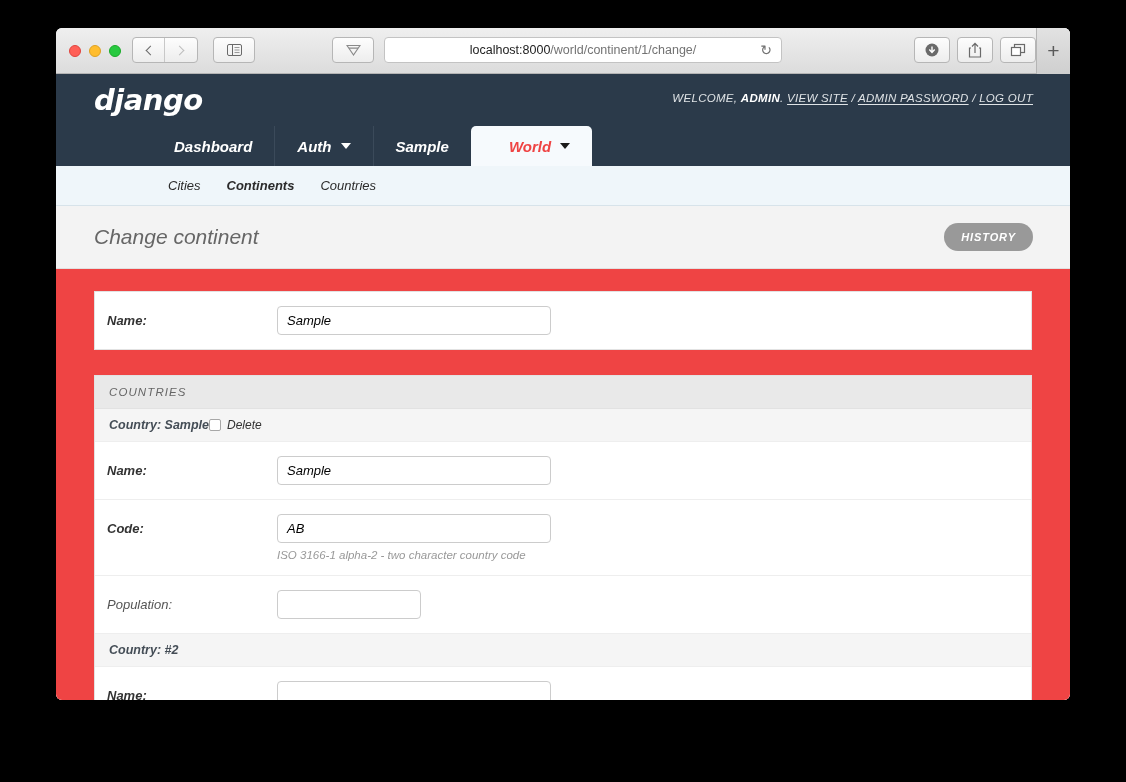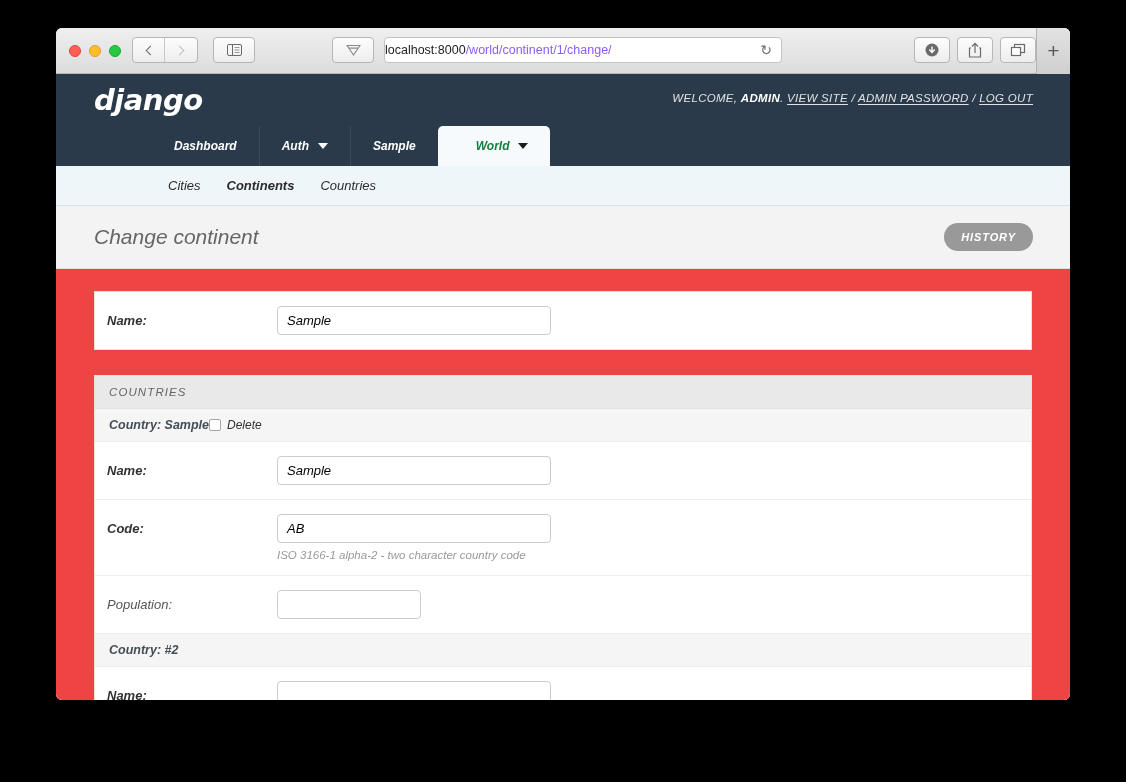--- a/index.html
+++ b/index.html
@@ -86,25 +86,26 @@
     display: flex; align-items: center; justify-content: center;
   }
   .url-field {
     flex: 1;
     margin-left: 10px;
     background: #ffffff;
     border: 1px solid #c3c3c3;
     border-radius: 4px;
     display: flex;
     align-items: center;
+    justify-content: center;
     position: relative;
     font-size: 12.5px;
   }
   .url-host { color: #222; }
-  .url-path { color: #8b5cf6; }
+  .url-path { color: #737373; }
   .reload {
     position: absolute;
     right: 9px;
     font-size: 14px;
     color: #707070;
   }
 
   .right-btns {
     position: absolute;
     right: 34px;
@@ -170,28 +171,28 @@
     display: flex;
     align-items: flex-end;
   }
   .tab {
     height: 40px;
     padding: 0 22px;
     display: flex;
     align-items: center;
     gap: 9px;
     color: #ffffff;
-    font-size: 12px;
+    font-size: 15px;
     font-weight: bold;
     border-left: 1px solid #3b4a5a;
   }
   .tab:first-child { border-left: none; }
   .tab.active {
     background: #f6fafd;
-    color: #15803d;
+    color: #ef4444;
     border-radius: 5px 5px 0 0;
     border-left: none;
     padding-left: 38px;
   }
   .caret {
     width: 0; height: 0;
     border-left: 5px solid transparent;
     border-right: 5px solid transparent;
     border-top: 6px solid #ffffff;
   }

